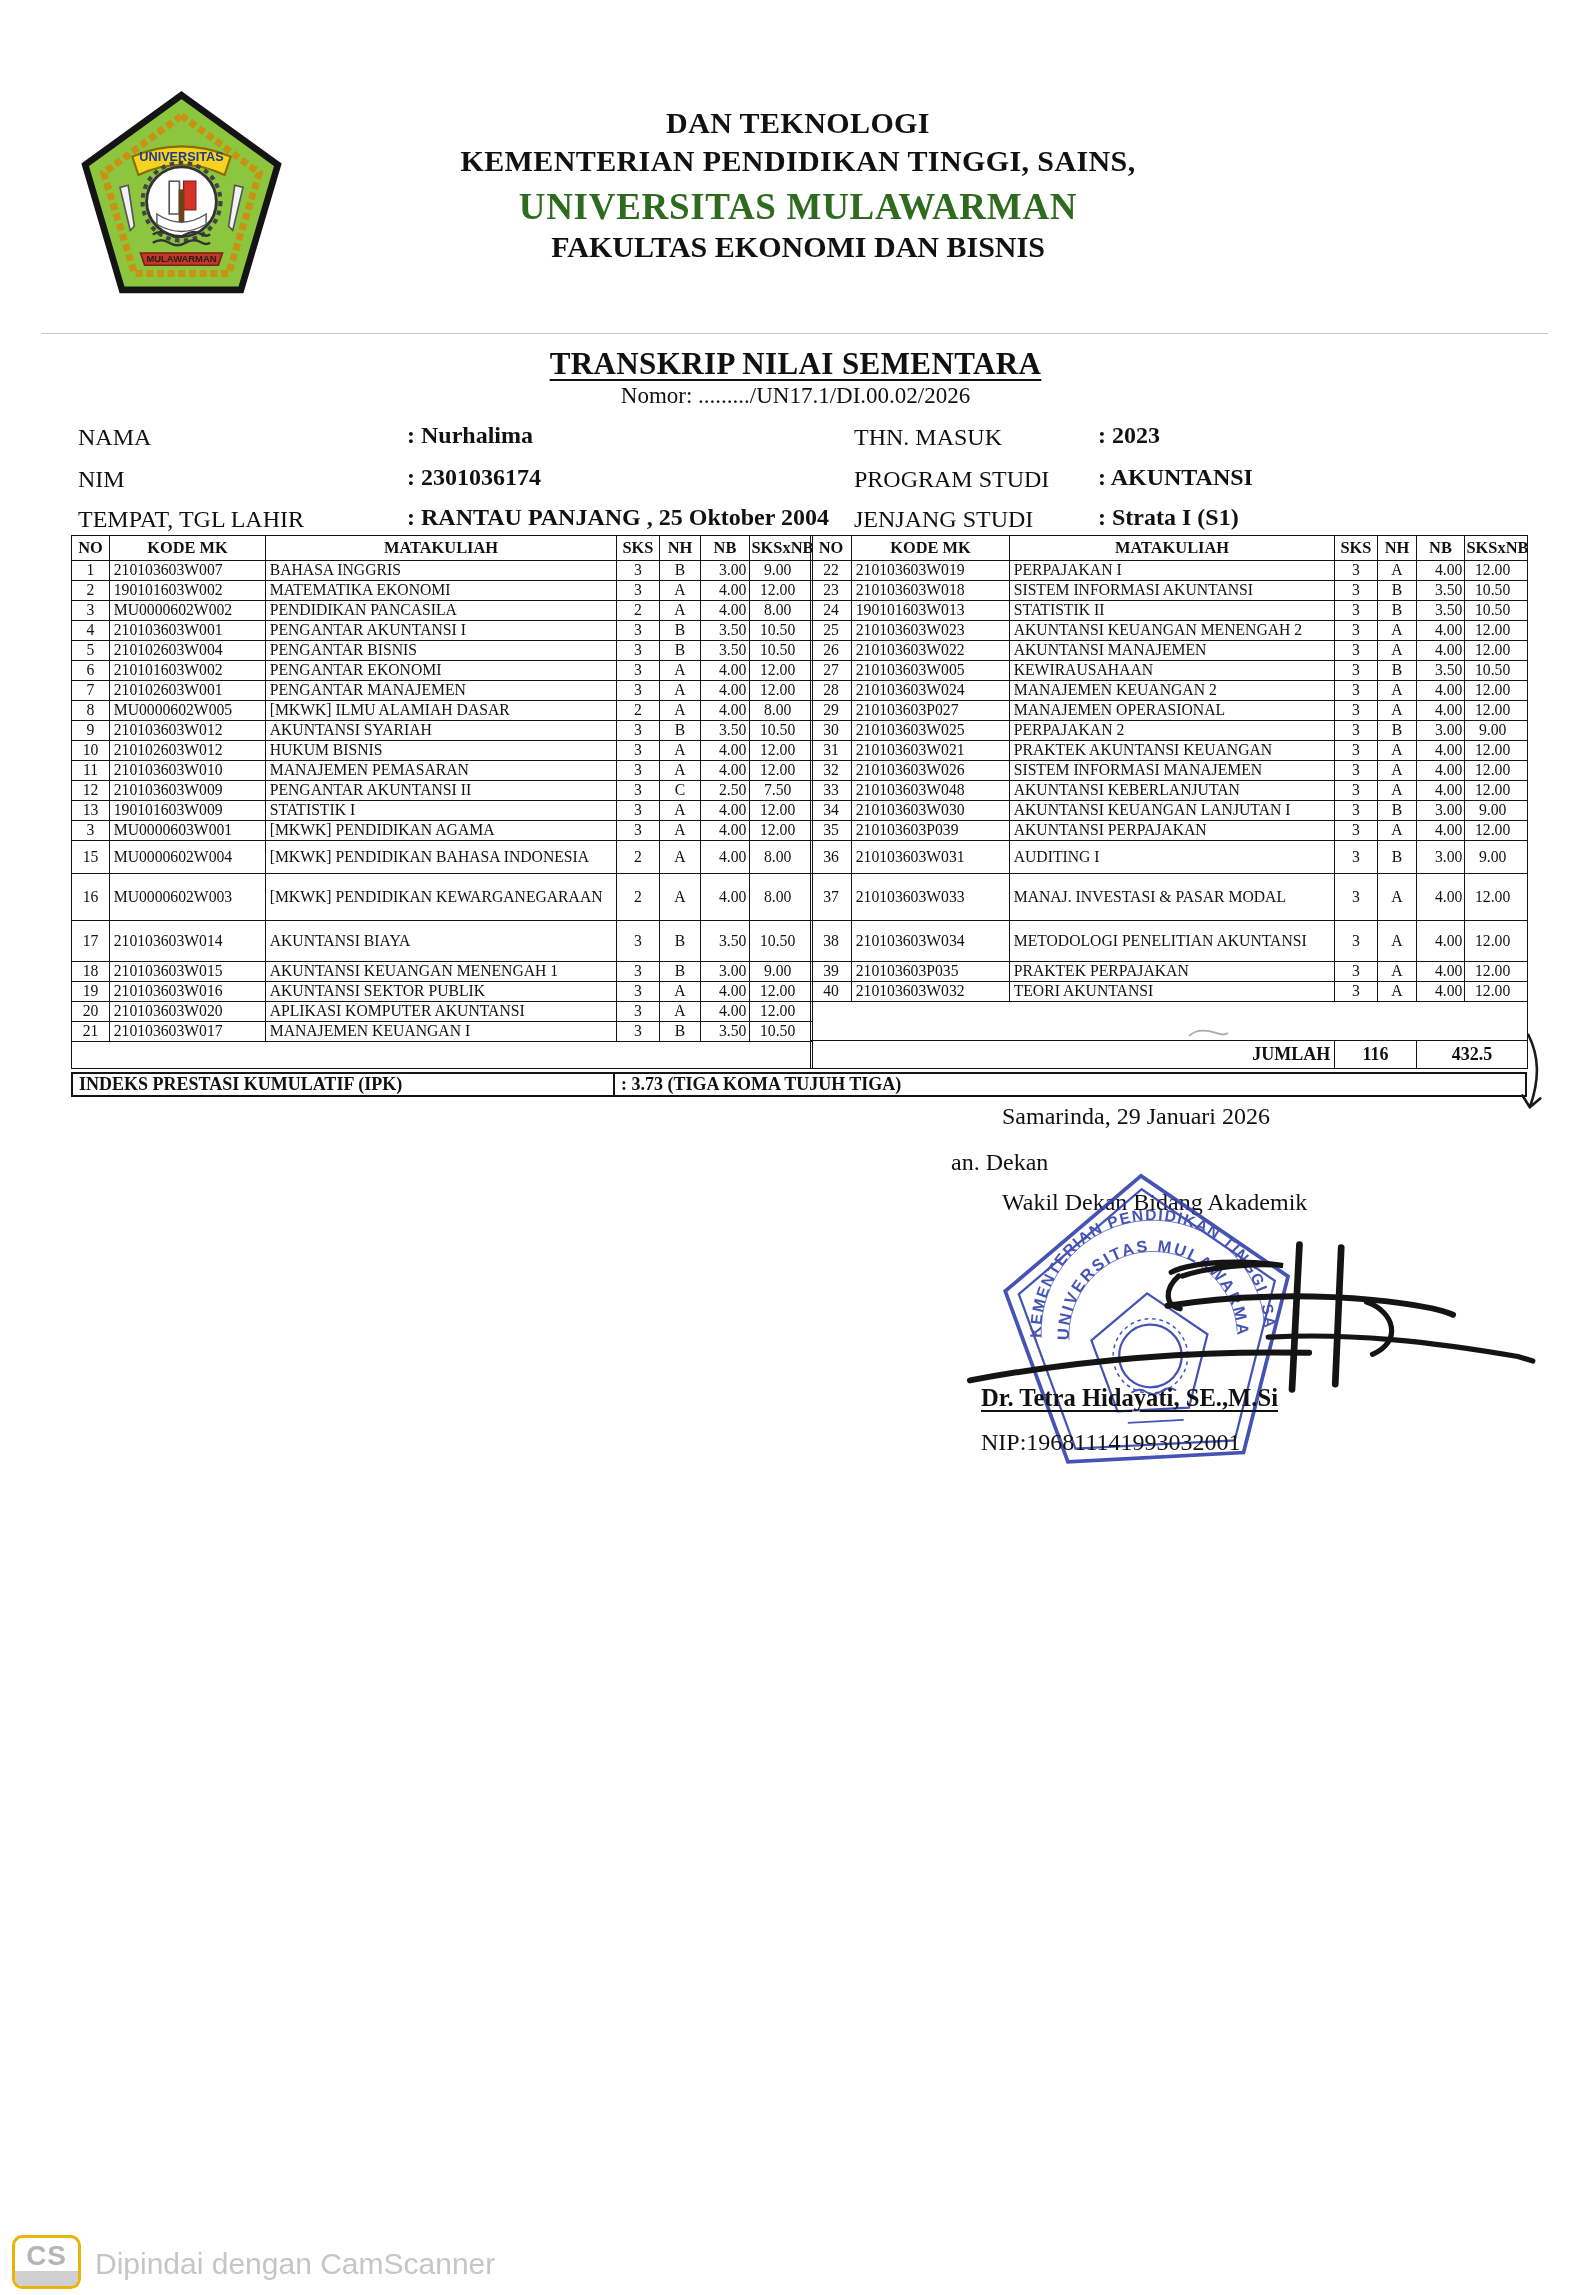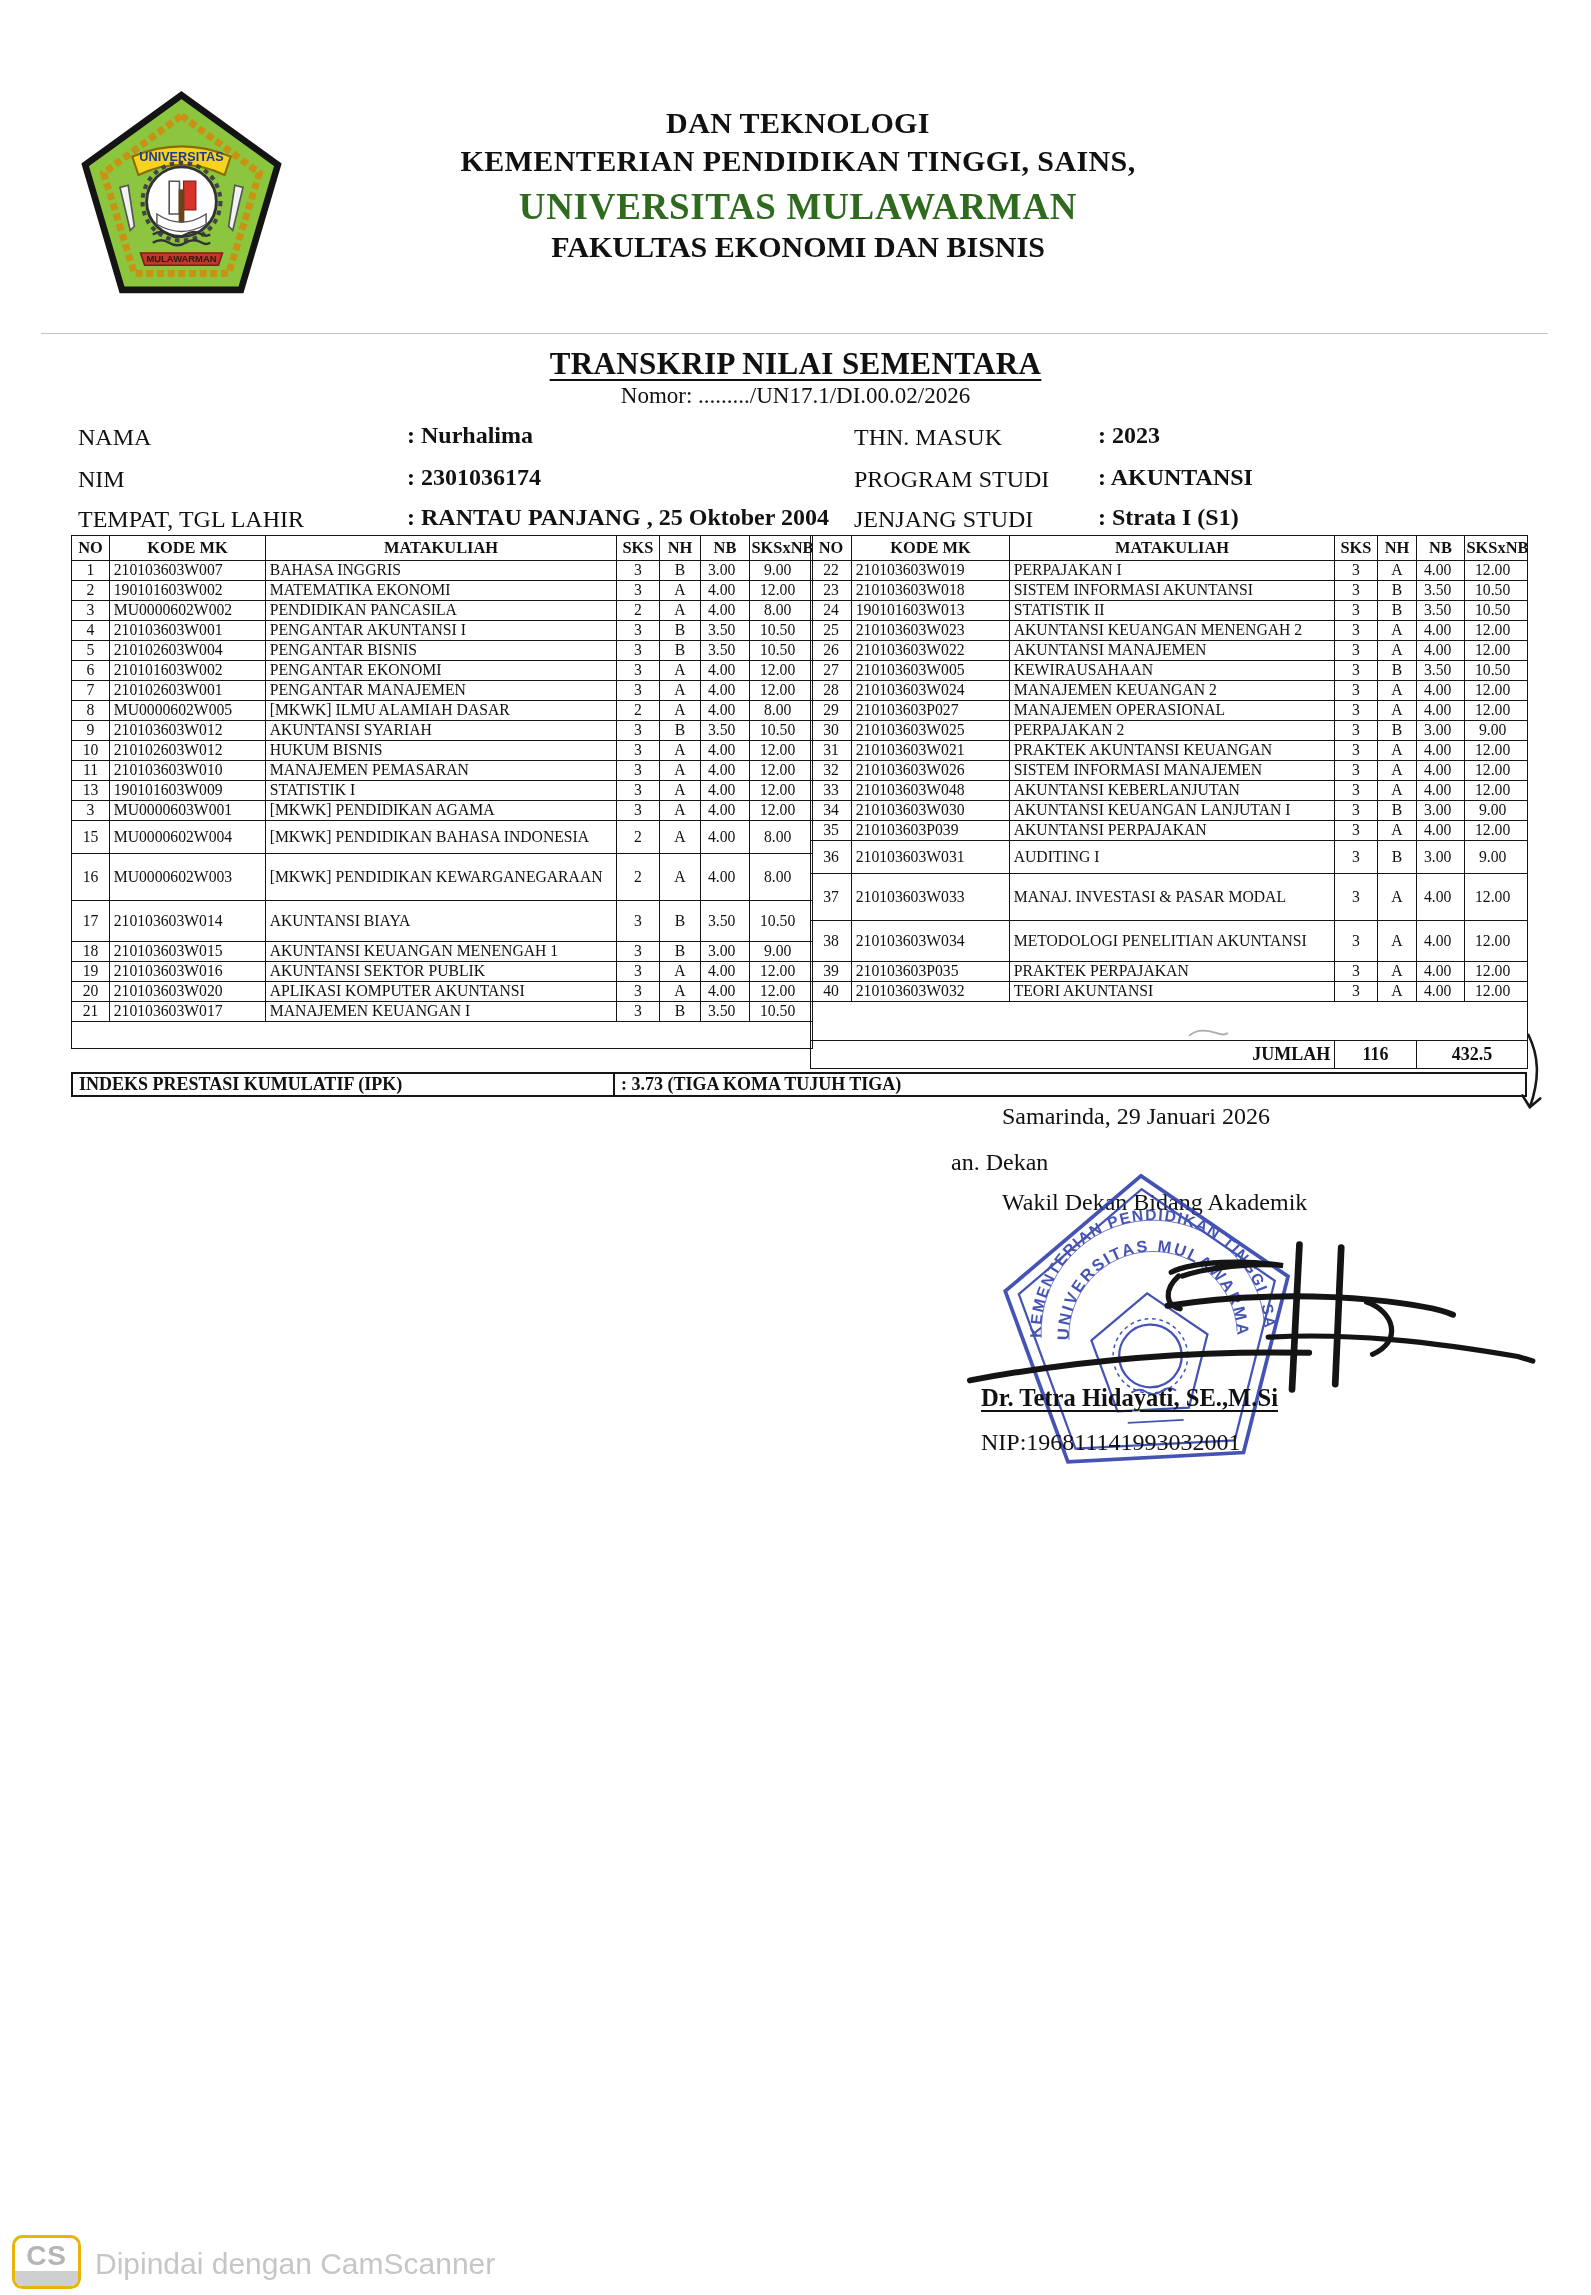--- a/index.html
+++ b/index.html
@@ -25,21 +25,21 @@
   .tbl-wrap{left:71px;top:535px;width:1456px;height:539px;}
   table.ctable{border-collapse:collapse;table-layout:fixed;position:absolute;top:0;
                font-family:"Liberation Serif",serif;}
   .ctable td,.ctable th{border:1.5px solid #151515;padding:0 3.7px;overflow:hidden;
                         line-height:1.04;vertical-align:middle;font-size:15.7px;}
   .ctable th{font-size:16.4px;font-weight:bold;text-align:center;padding:0 1.5px;}
   tr.rs{height:20px;} tr.rt1{height:33px;} tr.rt2{height:47px;} tr.rt3{height:41px;}
   tr.rfillL{height:27px;} tr.rfillR{height:39px;} tr.rjml{height:28px;}
   td.c-no{text-align:center;padding:0 0.7px;}
   td.c-sks,td.c-nh{text-align:center;}
-  td.c-nb{text-align:left;padding-left:7px;}
+  td.c-nb{text-align:left;padding-left:18px;}
   td.c-sksxnb{text-align:center;padding-right:10.4px;}
   td.jml-lbl{text-align:right;font-weight:bold;font-size:18px;}
   td.jml-num{text-align:center;font-weight:bold;font-size:18px;}
   
   table.ipk{border-collapse:collapse;table-layout:fixed;left:71px;top:1072px;position:absolute;}
   .ipk td{border:2.2px solid #151515;font-size:18px;font-weight:bold;padding:0.7px 6px;height:19.4px;line-height:1;}
   
   .sig-line{font-size:24px;}
   .sig-name{font-size:24.6px;font-weight:bold;text-decoration:underline;text-decoration-thickness:2.2px;text-underline-offset:3.7px;}
   .sig-nip{font-size:24px;text-align:right;}
@@ -213,20 +213,29 @@
         <tr class="rs">
           <td class="c-no">11</td>
           <td class="c-kode">210103603W010</td>
           <td class="c-mk">MANAJEMEN PEMASARAN</td>
           <td class="c-sks">3</td>
           <td class="c-nh">A</td>
           <td class="c-nb">4.00</td>
           <td class="c-sksxnb">12.00</td>
         </tr>
         <tr class="rs">
+          <td class="c-no">12</td>
+          <td class="c-kode">210103603W009</td>
+          <td class="c-mk">PENGANTAR AKUNTANSI II</td>
+          <td class="c-sks">3</td>
+          <td class="c-nh">C</td>
+          <td class="c-nb">2.50</td>
+          <td class="c-sksxnb">7.50</td>
+        </tr>
+        <tr class="rs">
           <td class="c-no">13</td>
           <td class="c-kode">190101603W009</td>
           <td class="c-mk">STATISTIK I</td>
           <td class="c-sks">3</td>
           <td class="c-nh">A</td>
           <td class="c-nb">4.00</td>
           <td class="c-sksxnb">12.00</td>
         </tr>
         <tr class="rs">
           <td class="c-no">3</td>

